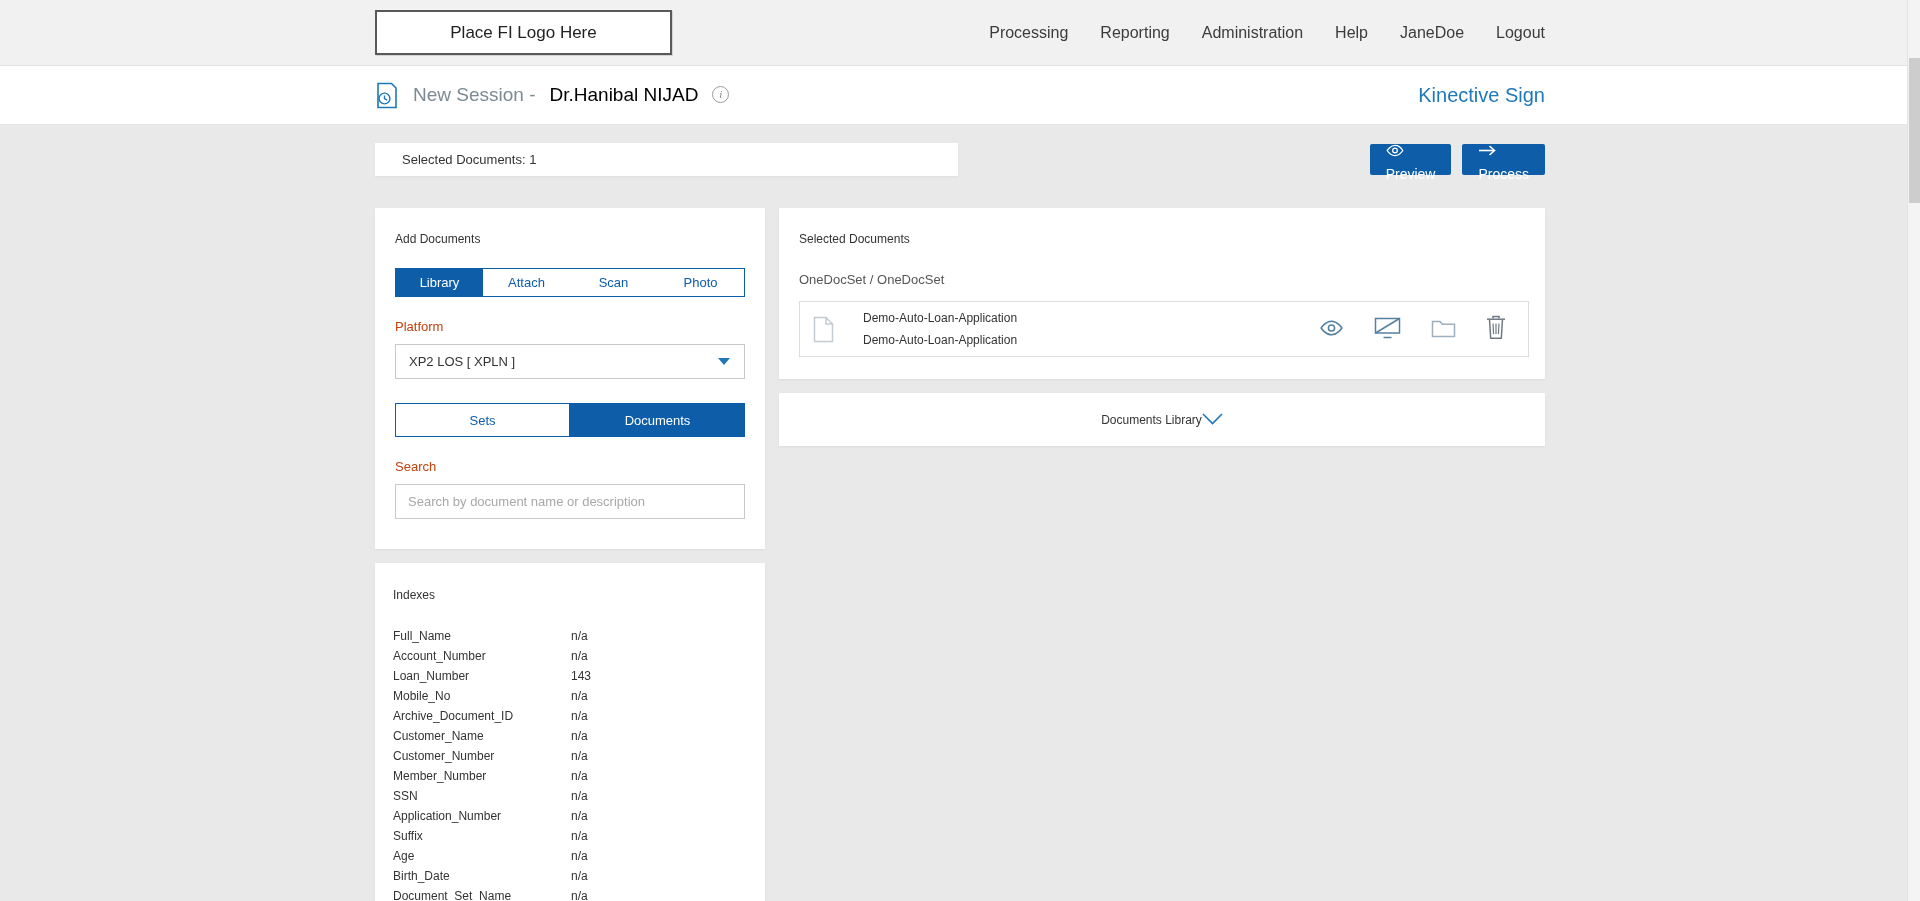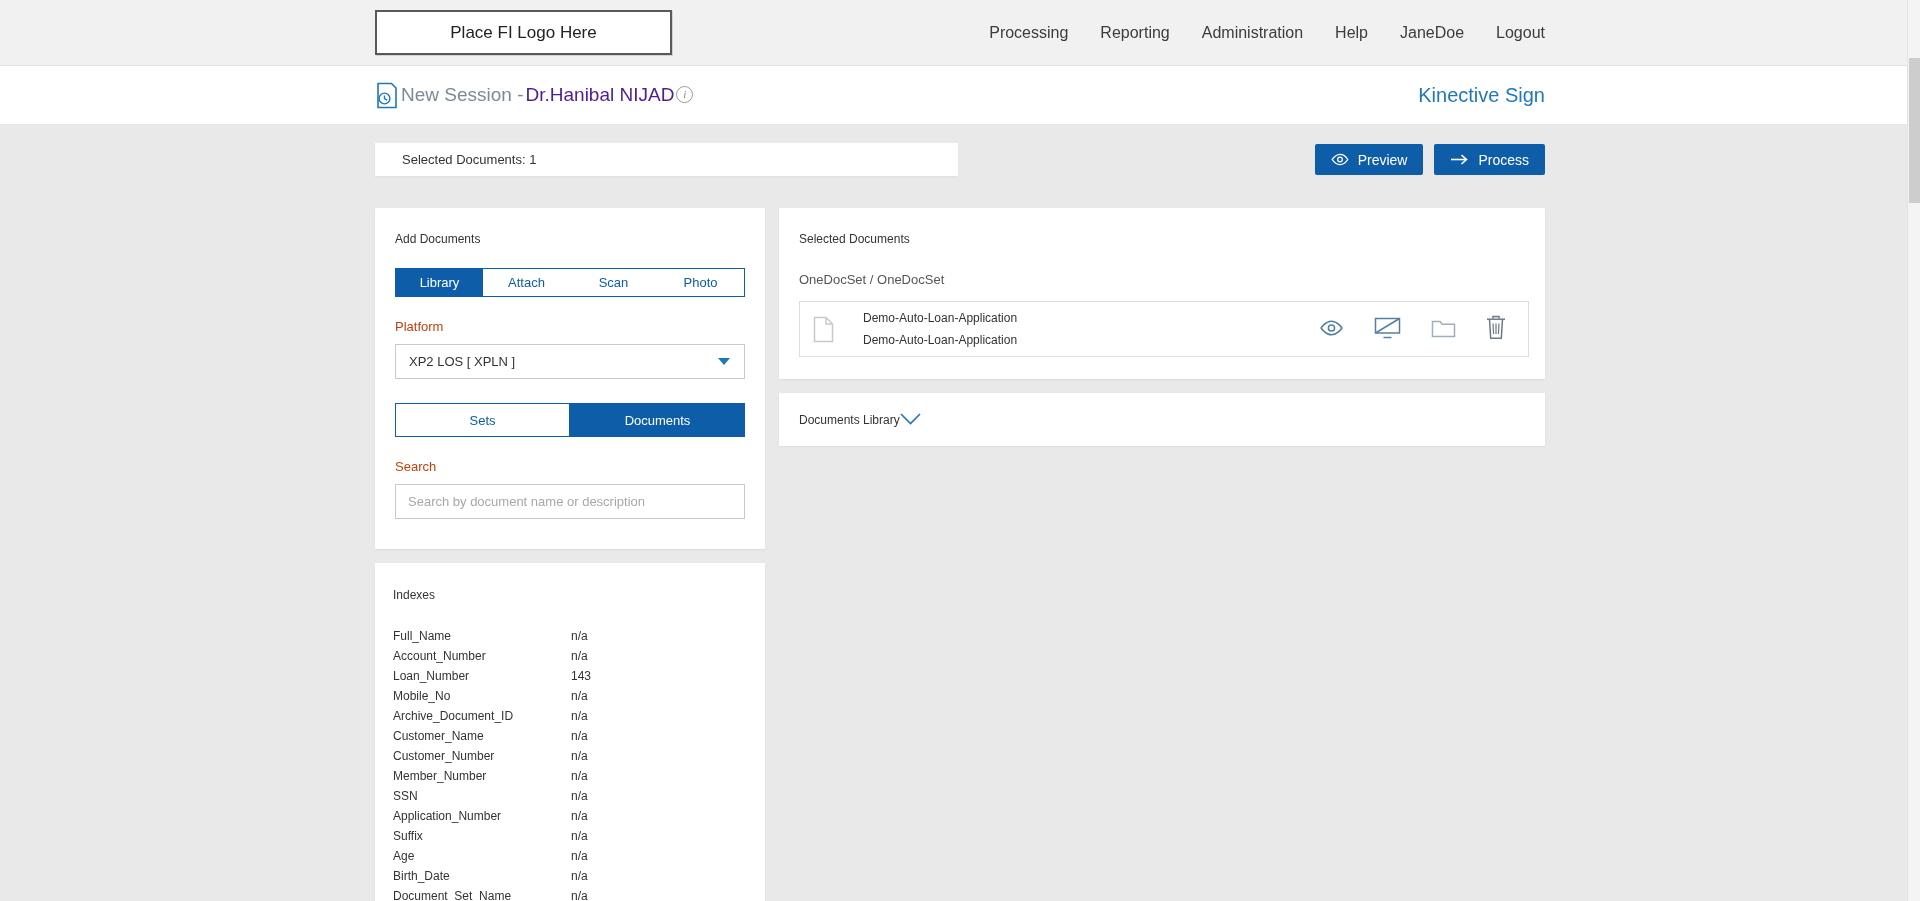--- a/index.html
+++ b/index.html
@@ -19,46 +19,46 @@
     display:flex; align-items:center; justify-content:center;
     box-shadow:1px 1px 0 rgba(0,0,0,0.12);
   }
   .logo-box span { font-size:17px; color:#222; }
   .topnav { display:flex; align-items:center; gap:32px; }
   .nav-item { font-size:16px; color:#3c3c3c; cursor:pointer; text-decoration:none; white-space:nowrap; }
 
   
   .page-header { height:59px; background:#fff; border-bottom:1px solid #e5e5e5; }
   .header-inner { display:flex; align-items:center; justify-content:space-between; height:100%; }
-  .header-left { display:flex; align-items:center; gap:2px; }
+  .header-left { display:flex; align-items:center; gap:14px; }
   .session-icon { display:flex; align-items:center; }
   .session-prefix { font-size:19px; color:#7b8a93; }
-  .session-name { font-size:19px; color:#4c1d95; }
+  .session-name { font-size:19px; color:#000000; }
   .info-icon {
     width:17px; height:17px; border:1px solid #9b9b9b; border-radius:50%;
     color:#8a8a8a; font-size:11px; font-style:italic;
     font-family:"Liberation Serif", serif;
     display:flex; align-items:center; justify-content:center;
     align-self:flex-start; margin-top:4px; cursor:pointer; background:#fff;
   }
   .product-name { font-size:20px; color:#1f78b7; }
 
   
   .content { padding-top:18px; }
   .toolbar-row { display:flex; justify-content:space-between; align-items:center; }
   .selected-bar {
     width:583px; height:33px; background:#fff;
     display:flex; align-items:center; padding-left:27px;
     font-size:13px; color:#333; box-shadow:0 1px 2px rgba(0,0,0,0.05);
   }
   .toolbar-buttons { display:flex; gap:11px; }
   .btn-primary {
-    display:flex; align-items:center; gap:9px; height:31px; padding:0 16px;
+    display:flex; gap:9px; height:31px; padding:0 16px;
     background:#0e5da9; color:#fff; border:none; border-radius:2px;
-    font-size:14px; font-family:inherit; cursor:pointer;
+    font-size:14px; font-family:inherit; cursor:pointer;flex-direction:column;
   }
   .btn-icon { display:flex; align-items:center; }
 
   .main-grid { display:flex; gap:14px; margin-top:32px; align-items:flex-start; }
   .left-col { width:390px; display:flex; flex-direction:column; gap:14px; flex:none; }
   .right-col { flex:1; display:flex; flex-direction:column; gap:14px; }
 
   .card { background:#fff; box-shadow:0 1px 2px rgba(0,0,0,0.06); }
   .card-title { font-size:12px; font-weight:400; color:#333; }
 
@@ -102,21 +102,21 @@
     margin-top:14px; border:1px solid #ddd; height:56px;
     display:flex; align-items:center; padding:0 22px 0 13px;
   }
   .doc-icon { display:flex; align-items:center; }
   .doc-names { margin-left:29px; font-size:12px; color:#333; display:flex; flex-direction:column; gap:8px; }
   .doc-actions { margin-left:auto; display:flex; gap:30px; align-items:center; }
   .icon-btn { background:none; border:none; padding:0; cursor:pointer; display:flex; align-items:center; }
 
   
   .library-collapse {
-    height:53px; display:flex; align-items:center; justify-content:flex-start;
+    height:53px; display:flex; align-items:center; justify-content:center;
     padding:0 20px; cursor:pointer;
   }
 
   
   .scrollbar-track {
     position:fixed; top:0; right:0; width:13px; height:901px;
     background:#f4f4f4; border-left:1px solid #e3e3e3;
   }
   .scrollbar-thumb {
     position:absolute; top:58px; left:1px; width:11px; height:145px; background:#cdcdcd;

